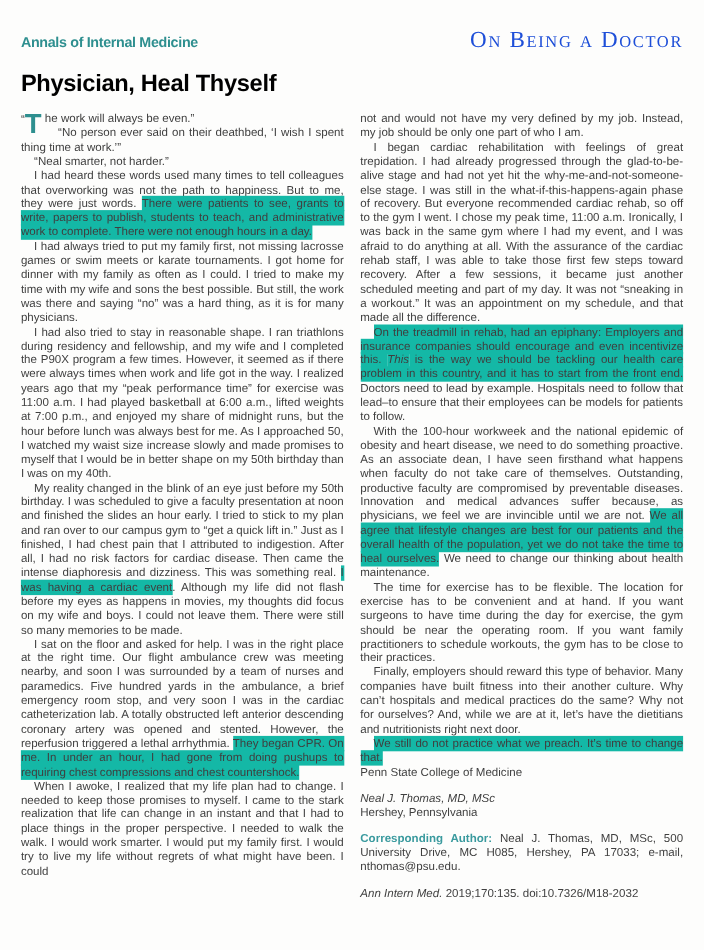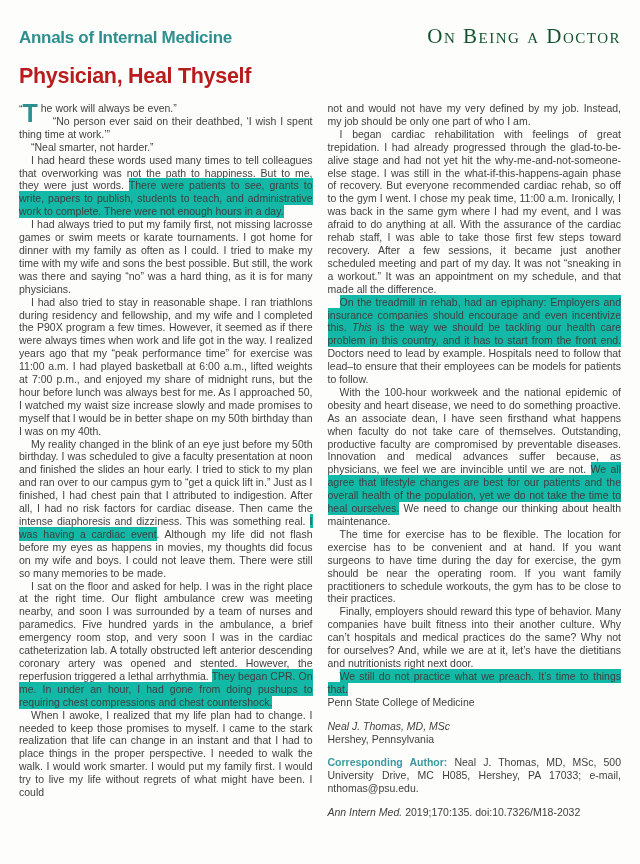--- a/index.html
+++ b/index.html
@@ -2,24 +2,24 @@
 <html><head>
 <meta charset="utf-8">
 <style>
   html,body{margin:0;padding:0;background:#e9e9e9;}
   .page{
     width:640px;height:864px;margin:0 auto;background:#fdfdfc;
     box-sizing:border-box;padding:24px 19px 10px 19px;overflow:hidden;
     font-family:"Liberation Sans", sans-serif;color:#3f3f3f;
   }
   .hdr{display:flex;justify-content:space-between;align-items:baseline;}
-  .journal{font-weight:bold;font-size:17px;color:#2e8f8f;letter-spacing:-0.3px;}
+  .journal{font-weight:bold;font-size:13px;color:#2e8f8f;letter-spacing:-0.3px;}
   .section{font-family:"Liberation Serif", serif;font-variant:small-caps;
-    font-size:21px;color:#14532d;letter-spacing:1.5px;font-weight:500;}
-  .title{font-weight:bold;font-size:21.5px;color:#b91c1c;letter-spacing:-0.3px;
+    font-size:21px;color:#1d4ed8;letter-spacing:1.5px;font-weight:500;}
+  .title{font-weight:bold;font-size:21.5px;color:#000000;letter-spacing:-0.3px;
     margin:15px 0 13px 0;}
   .cols{display:grid;grid-template-columns:1fr 1fr;column-gap:15px;
     font-size:10.5px;line-height:12.9px;text-align:justify;}
   .cols p{margin:0;text-indent:12px;}
   .cols p.noindent{text-indent:0;}
   .cols p.gap{margin-top:11px;}
   .hl{background:#14b8a6;padding:1px 0;}
   .it{font-style:italic;}
   .bt{font-weight:bold;color:#3a9a9e;margin-top:16px;}
   .dcwrap{float:left;height:23px;margin:1px 3px 0 0;white-space:nowrap;}
@@ -47,21 +47,21 @@
         <p><span>I sat on the floor and asked for help. I was in the right place at the right time. Our flight ambulance crew was meeting nearby, and soon I was surrounded by a team of nurses and paramedics. Five hundred yards in the ambulance, a brief emergency room stop, and very soon I was in the cardiac catheterization lab. A totally obstructed left anterior descending coronary artery was opened and stented. However, the reperfusion triggered a lethal arrhythmia. </span><span class="hl">They began CPR. On me. In under an hour, I had gone from doing pushups to requiring chest compressions and chest countershock.</span></p>
         <p><span>When I awoke, I realized that my life plan had to change. I needed to keep those promises to myself. I came to the stark realization that life can change in an instant and that I had to place things in the proper perspective. I needed to walk the walk. I would work smarter. I would put my family first. I would try to live my life without regrets of what might have been. I could</span></p>
       </div>
     <div>
         <p class="noindent"><span>not and would not have my very defined by my job. Instead, my job should be only one part of who I am.</span></p>
         <p><span>I began cardiac rehabilitation with feelings of great trepidation. I had already progressed through the glad-to-be-alive stage and had not yet hit the why-me-and-not-someone-else stage. I was still in the what-if-this-happens-again phase of recovery. But everyone recommended cardiac rehab, so off to the gym I went. I chose my peak time, 11:00 a.m. Ironically, I was back in the same gym where I had my event, and I was afraid to do anything at all. With the assurance of the cardiac rehab staff, I was able to take those first few steps toward recovery. After a few sessions, it became just another scheduled meeting and part of my day. It was not “sneaking in a workout.” It was an appointment on my schedule, and that made all the difference.</span></p>
         <p><span class="hl">On the treadmill in rehab, had an epiphany: Employers and insurance companies should encourage and even incentivize this. </span><span class="hl it">This</span><span class="hl"> is the way we should be tackling our health care problem in this country, and it has to start from the front end.</span><span> Doctors need to lead by example. Hospitals need to follow that lead–to ensure that their employees can be models for patients to follow.</span></p>
         <p><span>With the 100-hour workweek and the national epidemic of obesity and heart disease, we need to do something proactive. As an associate dean, I have seen firsthand what happens when faculty do not take care of themselves. Outstanding, productive faculty are compromised by preventable diseases. Innovation and medical advances suffer because, as physicians, we feel we are invincible until we are not. </span><span class="hl">We all agree that lifestyle changes are best for our patients and the overall health of the population, yet we do not take the time to heal ourselves.</span><span> We need to change our thinking about health maintenance.</span></p>
         <p><span>The time for exercise has to be flexible. The location for exercise has to be convenient and at hand. If you want surgeons to have time during the day for exercise, the gym should be near the operating room. If you want family practitioners to schedule workouts, the gym has to be close to their practices.</span></p>
         <p><span>Finally, employers should reward this type of behavior. Many companies have built fitness into their another culture. Why can’t hospitals and medical practices do the same? Why not for ourselves? And, while we are at it, let’s have the dietitians and nutritionists right next door.</span></p>
-        <p><span class="hl">We still do not practice what we preach. It’s time to things that.</span></p>
+        <p><span class="hl">We still do not practice what we preach. It’s time to change that.</span></p>
         <p class="noindent"><span>Penn State College of Medicine</span></p>
         <p class="noindent gap"><span class="it">Neal J. Thomas, MD, MSc</span></p>
         <p class="noindent"><span>Hershey, Pennsylvania</span></p>
         <p class="noindent gap"><span class="bt">Corresponding Author:</span><span> Neal J. Thomas, MD, MSc, 500 University Drive, MC H085, Hershey, PA 17033; e-mail, nthomas@psu.edu.</span></p>
         <p class="noindent gap"><span class="it">Ann Intern Med.</span><span> 2019;170:135. doi:10.7326/M18-2032</span></p>
       </div>
   </div>
 </div>
 
 </body></html>

